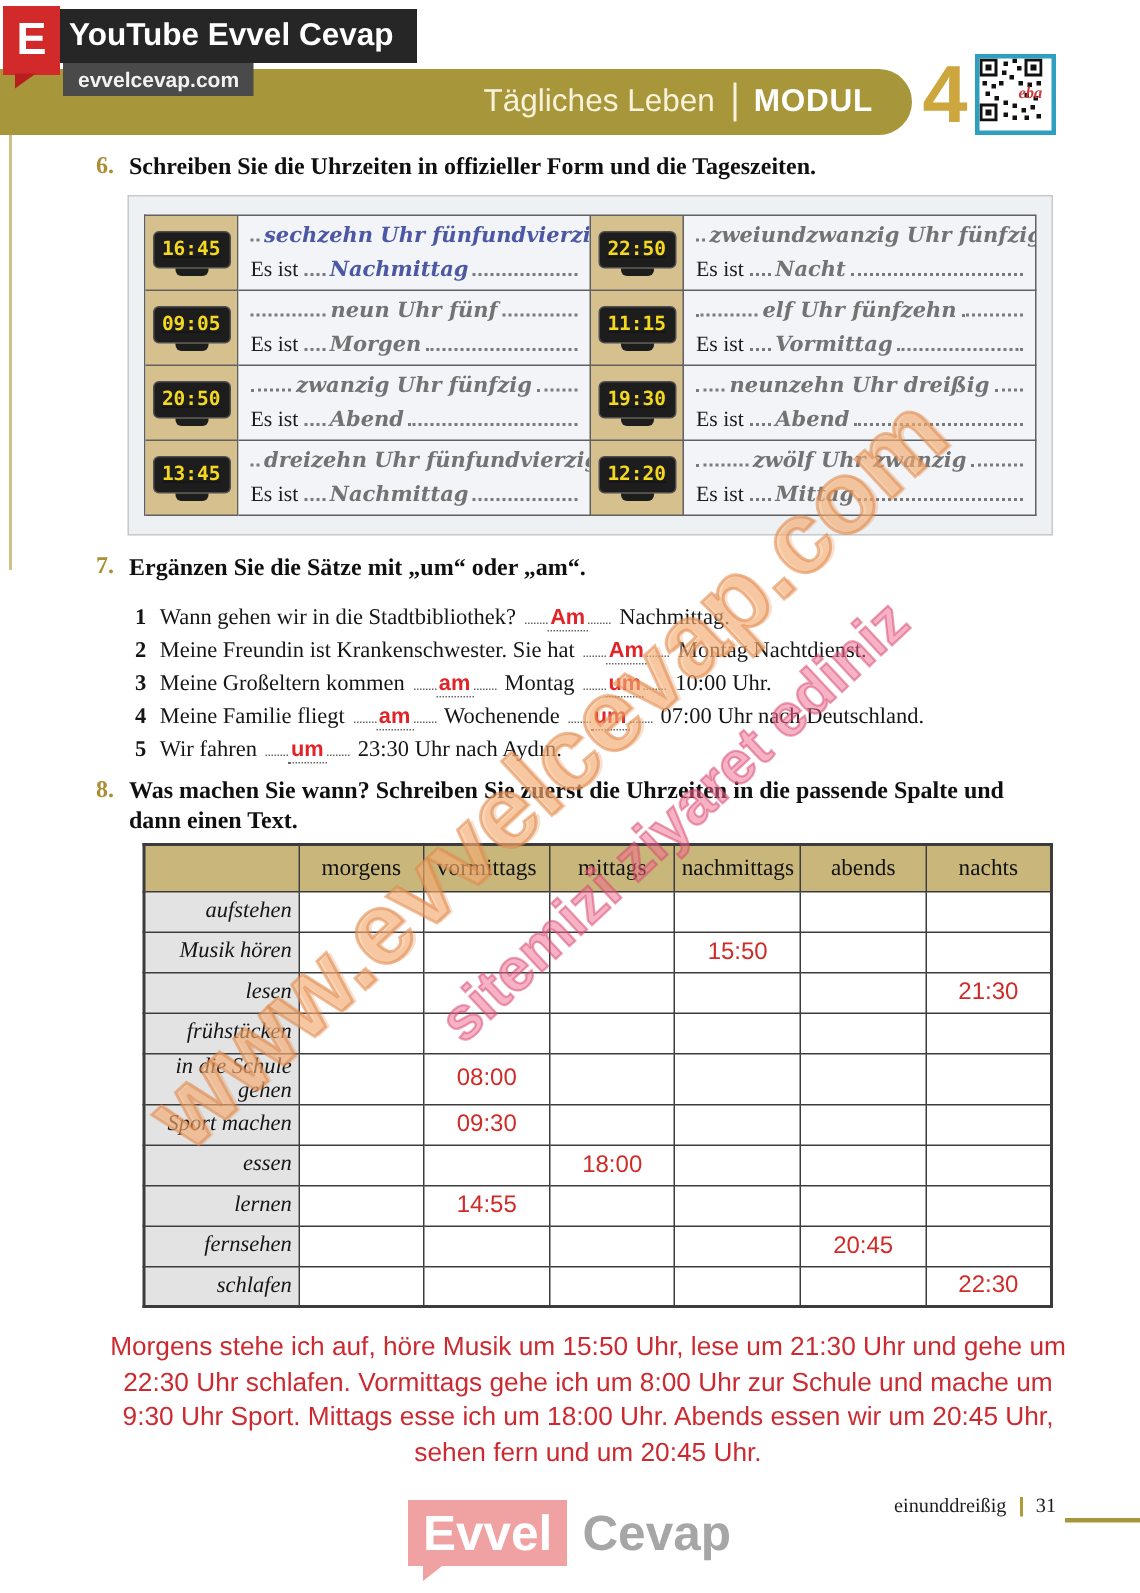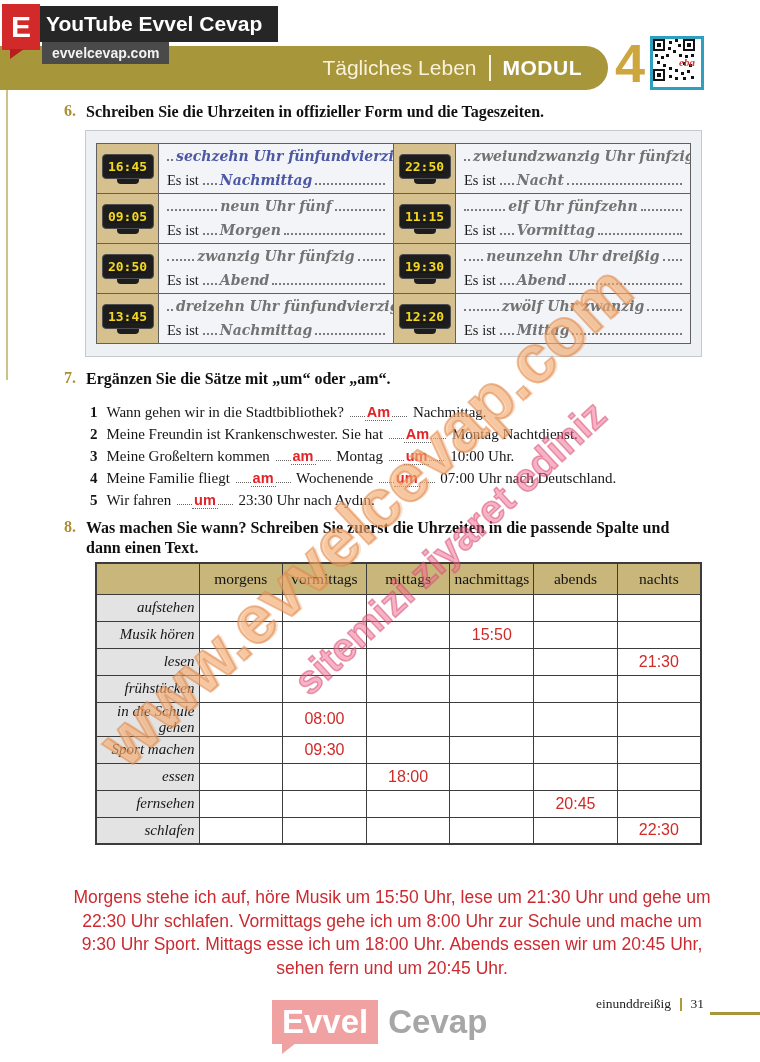--- a/index.html
+++ b/index.html
@@ -434,20 +434,29 @@
         <tr>
           <td class="rowlab">essen</td>
           <td class="val"></td>
           <td class="val"></td>
           <td class="val">18:00</td>
           <td class="val"></td>
           <td class="val"></td>
           <td class="val"></td>
         </tr>
         <tr>
+          <td class="rowlab">lernen</td>
+          <td class="val"></td>
+          <td class="val">14:55</td>
+          <td class="val"></td>
+          <td class="val"></td>
+          <td class="val"></td>
+          <td class="val"></td>
+        </tr>
+        <tr>
           <td class="rowlab">fernsehen</td>
           <td class="val"></td>
           <td class="val"></td>
           <td class="val"></td>
           <td class="val"></td>
           <td class="val">20:45</td>
           <td class="val"></td>
         </tr>
         <tr>
           <td class="rowlab">schlafen</td>

